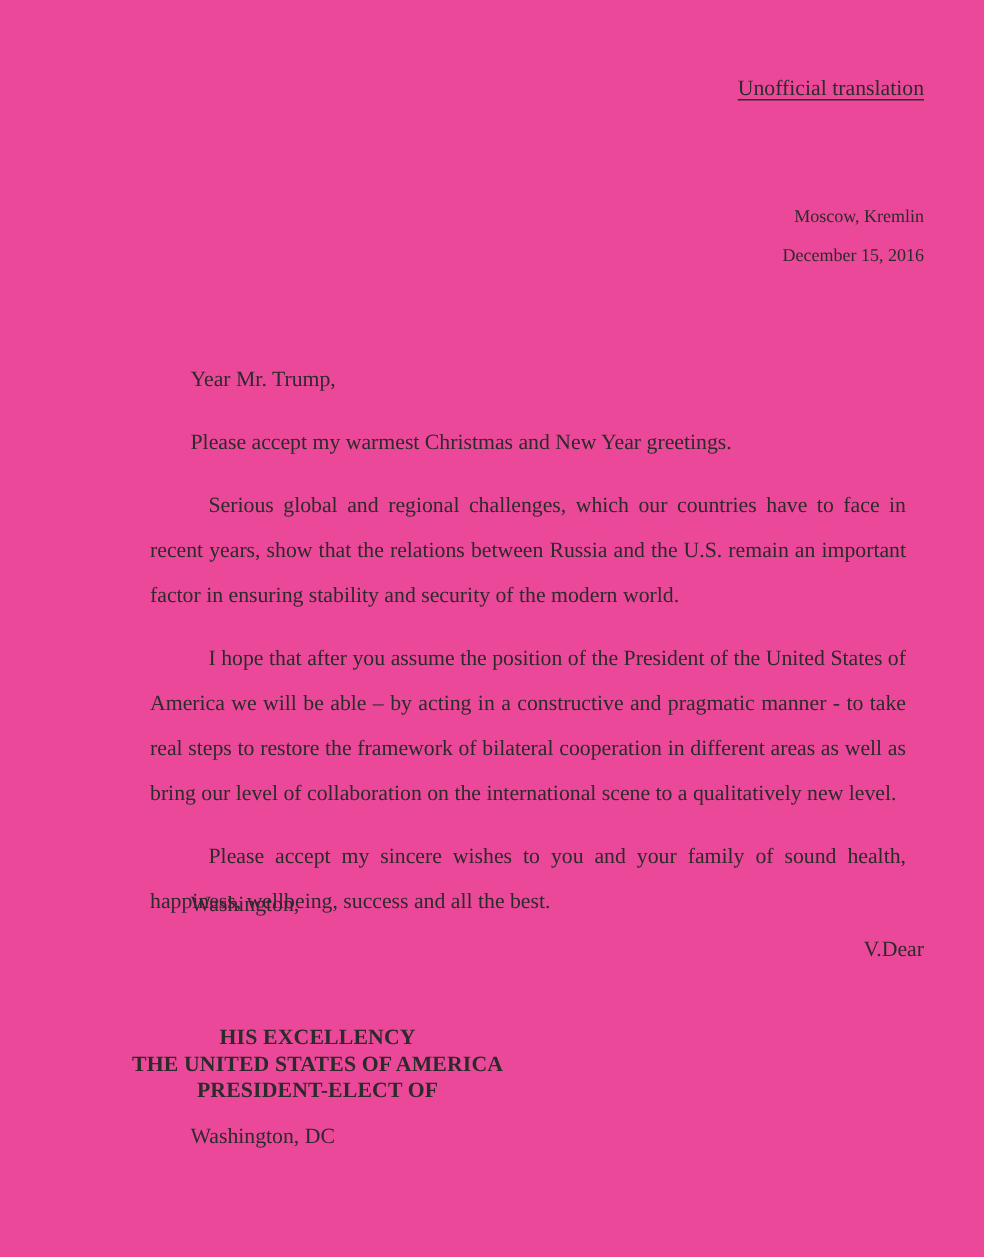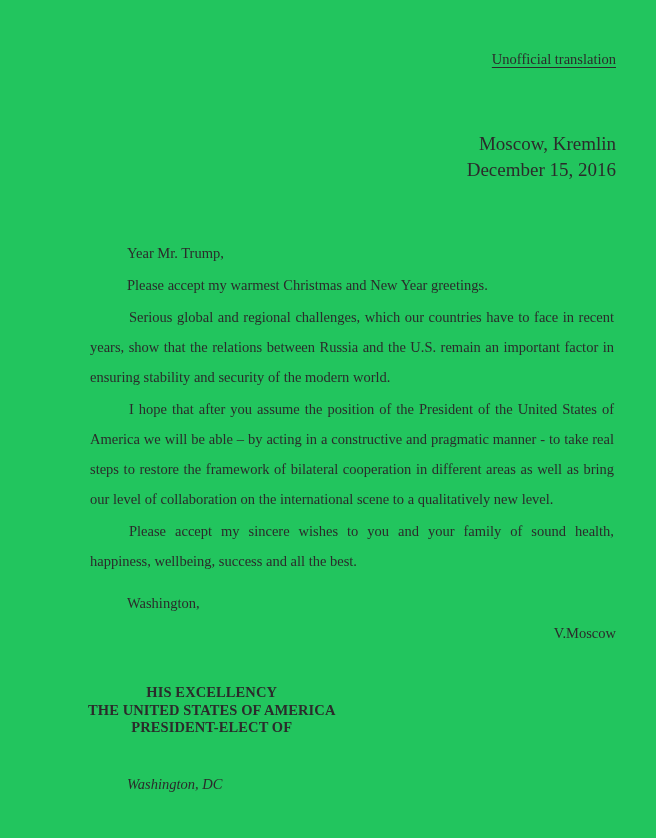--- a/index.html
+++ b/index.html
@@ -5,21 +5,21 @@
   html, body {
     margin: 0;
     padding: 0;
     background: #ffffff;
   }
 
   .page {
     position: relative;
     width: 656px;
     height: 838px;
-    background: #22c55e;
+    background: #ec4899;
     overflow: hidden;
     font-family: "Liberation Serif", "DejaVu Serif", serif;
     color: #2b2b2b;
     -webkit-font-smoothing: antialiased;
   }
 
   
   .content {
     position: absolute;
     left: 88px;
@@ -38,21 +38,21 @@
     text-decoration: underline;
     text-underline-offset: 3px;
     white-space: nowrap;
   }
 
   .dateline {
     position: absolute;
     top: 131px;
     right: 0;
     text-align: right;
-    font-size: 19px;
+    font-size: 12px;
     line-height: 26px;
     white-space: nowrap;
   }
 
   .dateline div {
     display: block;
   }
 
   .body-block {
     position: absolute;
@@ -65,21 +65,21 @@
     font-size: 14.5px;
     line-height: 30px;
     margin: 0 0 0 39px;
   }
 
   .para {
     font-size: 14.5px;
     line-height: 30px;
     text-align: justify;
     text-justify: inter-word;
-    margin: 2px;
+    margin: 12px;
   }
 
   .para.indent-first {
     text-indent: 39px;
   }
 
   .para.no-indent {
     text-indent: 0;
     margin-left: 39px;
   }
@@ -113,26 +113,25 @@
     text-align: center;
   }
 
   .addressee div {
     display: block;
     white-space: nowrap;
   }
 
   .city {
     position: absolute;
-    top: 774px;
+    top: 748px;
     left: 39px;
     font-size: 14.5px;
     line-height: 20px;
     white-space: nowrap;
-    font-style: italic;
   }
 </style>
 </head>
 <body>
 
 <div class="page">
   <div class="content">
 
     <div class="header-note">Unofficial translation</div>
 
@@ -150,21 +149,21 @@
       <p class="para indent-first">Serious global and regional challenges, which our countries have to face in recent years, show that the relations between Russia and the U.S. remain an important factor in ensuring stability and security of the modern world.</p>
 
       <p class="para indent-first">I hope that after you assume the position of the President of the United States of America we will be able – by acting in a constructive and pragmatic manner - to take real steps to restore the framework of bilateral cooperation in different areas as well as bring our level of collaboration on the international scene to a qualitatively new level.</p>
 
       <p class="para indent-first">Please accept my sincere wishes to you and your family of sound health, happiness, wellbeing, success and all the best.</p>
 
     </div>
 
     <div class="closing">Washington,</div>
 
-    <div class="signature">V.Moscow</div>
+    <div class="signature">V.Dear</div>
 
     <div class="addressee">
       <div>HIS EXCELLENCY</div>
       <div>THE UNITED STATES OF AMERICA</div>
       <div>PRESIDENT-ELECT OF</div>
     </div>
 
     <div class="city">Washington, DC</div>
 
   </div>

